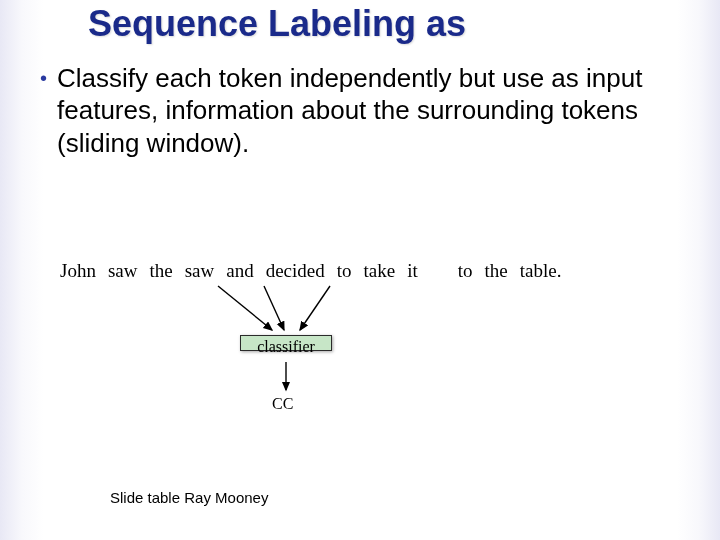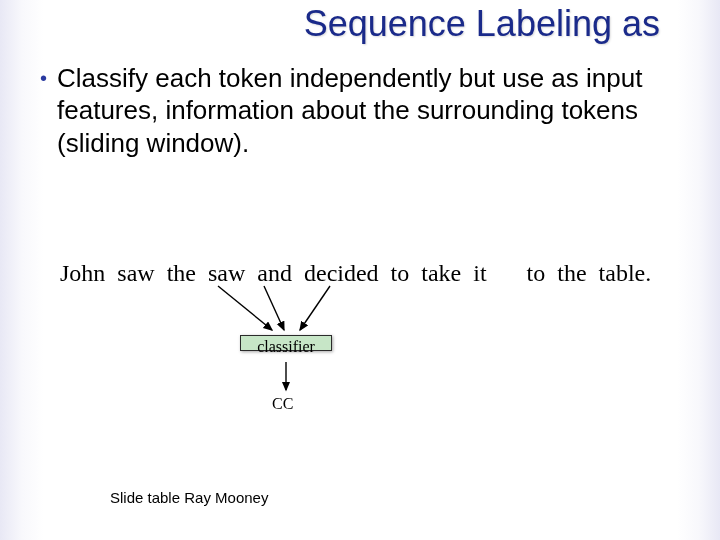--- a/index.html
+++ b/index.html
@@ -11,23 +11,23 @@
   }
   .slide {
     width: 720px;
     height: 540px;
     position: relative;
     background: linear-gradient(to right,
       #e8e8f5 0%, #f8f8fc 3%, #ffffff 6%,
       #ffffff 94%, #f8f8fc 97%, #e8e8f5 100%);
   }
   .title {
-    text-align: right;
+    text-align: left;
     color: #1a2a8a;
-    font-weight: normal;
+    font-weight: bold;
     font-size: 36px;
     line-height: 1.1;
     padding: 4px 60px 10px;
     text-shadow: 1px 1px 2px rgba(0,0,0,0.15);
     margin-left: 28px;
   }
   .bullets {
     padding: 8px 40px 0 40px;
   }
   .bullet-row {
@@ -56,21 +56,21 @@
     height: 200px;
   }
   .sentence {
     position: absolute;
     top: 10px;
     left: 60px;
     right: 40px;
     display: flex;
     gap: 12px;
     font-family: "Times New Roman", Times, serif;
-    font-size: 24px;
+    font-size: 19px;
     color: #000;
     align-items: flex-end;
   }
   .sentence span { display: inline-block; }
   .gap-wide { width: 16px; }
   .classifier-box {
     position: absolute;
     top: 85px;
     left: 240px;
     width: 92px;

